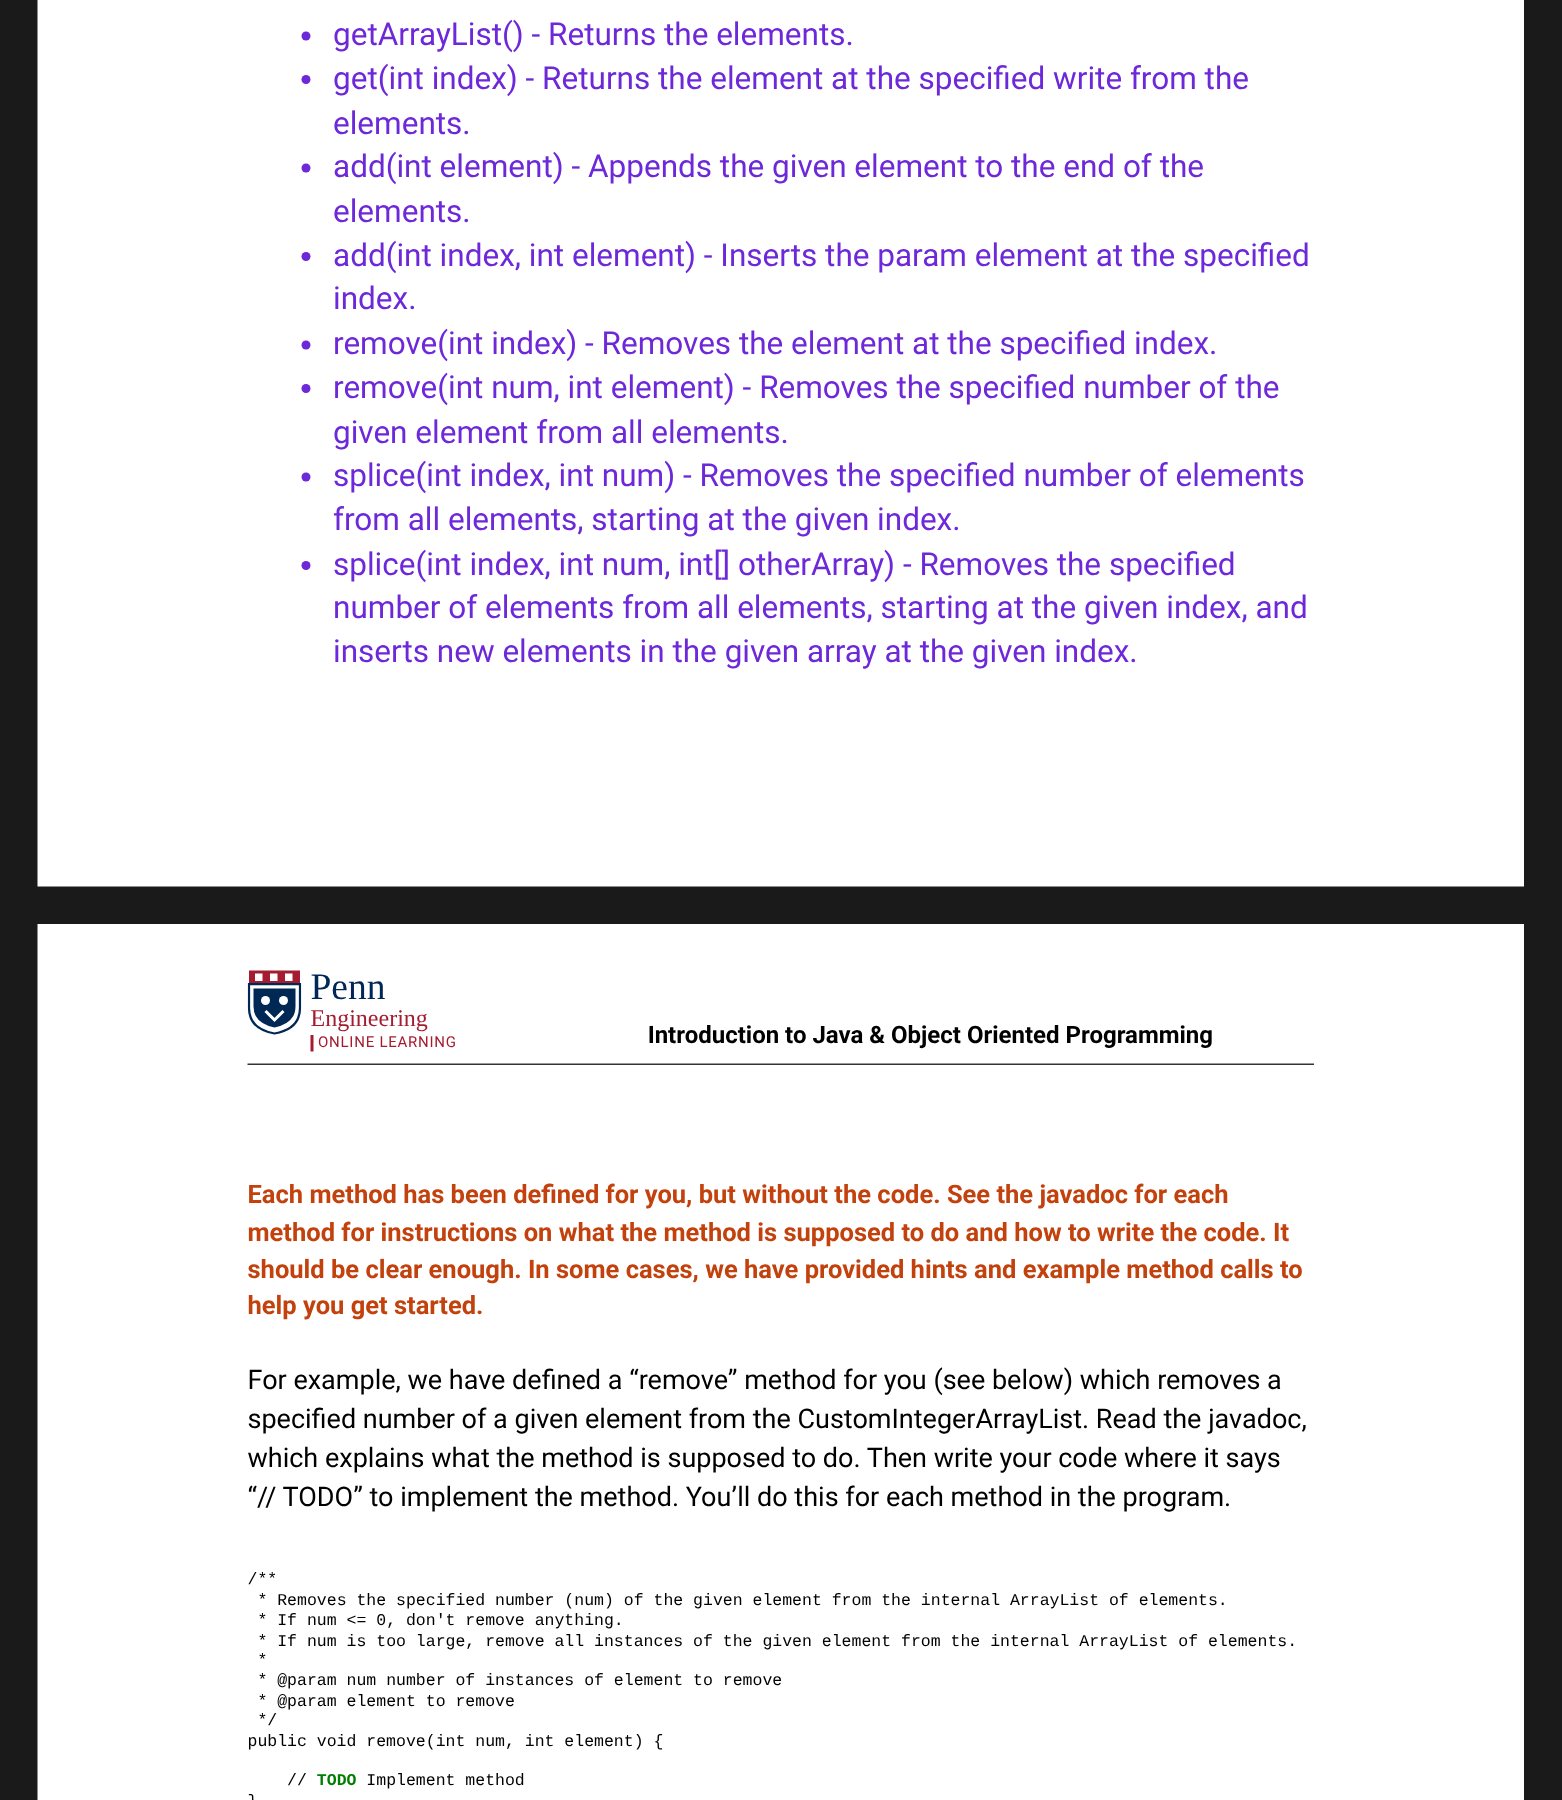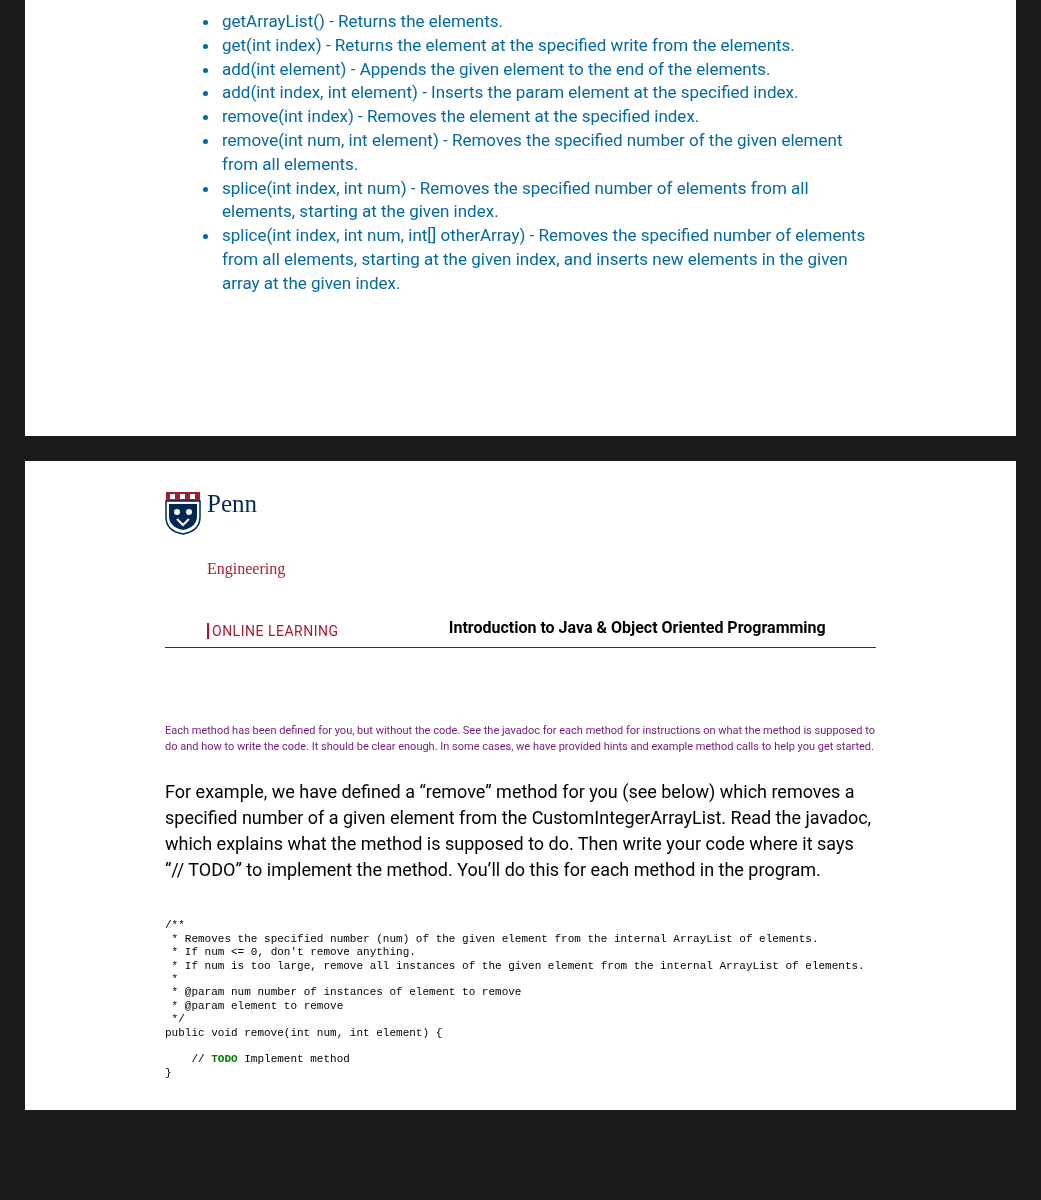--- a/index.html
+++ b/index.html
@@ -27,23 +27,23 @@
       padding-bottom: 30px;
     }
     .content {
       padding: 0 140px;
     }
     ul.method-list {
       list-style: disc;
       padding-left: 55px;
     }
     ul.method-list li {
-      font-size: 17px;
+      font-size: 21px;
       line-height: 1.4;
-      color: #0369a1;
+      color: #6d28d9;
       margin-bottom: 0;
       padding: 0 0 0 2px;
     }
     .header-row {
       display: flex;
       align-items: flex-end;
       gap: 20px;
     }
     .logo-block {
       display: flex;
@@ -53,36 +53,35 @@
     }
     .shield {
       position: relative;
     }
     .shield svg {
       display: block;
     }
     .logo-text {
       display: flex;
       flex-direction: column;
-      gap: 44px;
     }
     .logo-penn {
       font-family: Georgia, 'Times New Roman', serif;
       font-size: 25px;
       color: #002855;
       line-height: 1;
     }
     .logo-eng {
       font-family: Georgia, 'Times New Roman', serif;
       font-size: 16px;
       color: #a51c30;
       line-height: 1.1;
     }
     .logo-online {
-      font-size: 14px;
+      font-size: 10px;
       color: #a51c30;
       letter-spacing: 0.5px;
       border-left: 2px solid #a51c30;
       padding-left: 3px;
       margin-top: 2px;
     }
     .course-title {
       flex: 1;
       text-align: center;
       font-size: 16px;
@@ -90,24 +89,25 @@
       color: #000;
       padding-bottom: 2px;
       padding-left: 40px;
     }
     hr.divider {
       border: none;
       border-top: 1px solid #333;
       margin: 8px 0 0 0;
     }
     .body-para {
-      font-size: 11px;
+      font-size: 17px;
       line-height: 1.45;
-      color: #701a75;
+      color: #c2410c;
       margin-top: 75px;
+      font-weight: bold;
     }
     .body-para2 {
       font-size: 18px;
       line-height: 1.45;
       color: #000;
       margin-top: 24px;
     }
     pre.code-block {
       font-family: 'Courier New', Courier, monospace;
       font-size: 11px;

